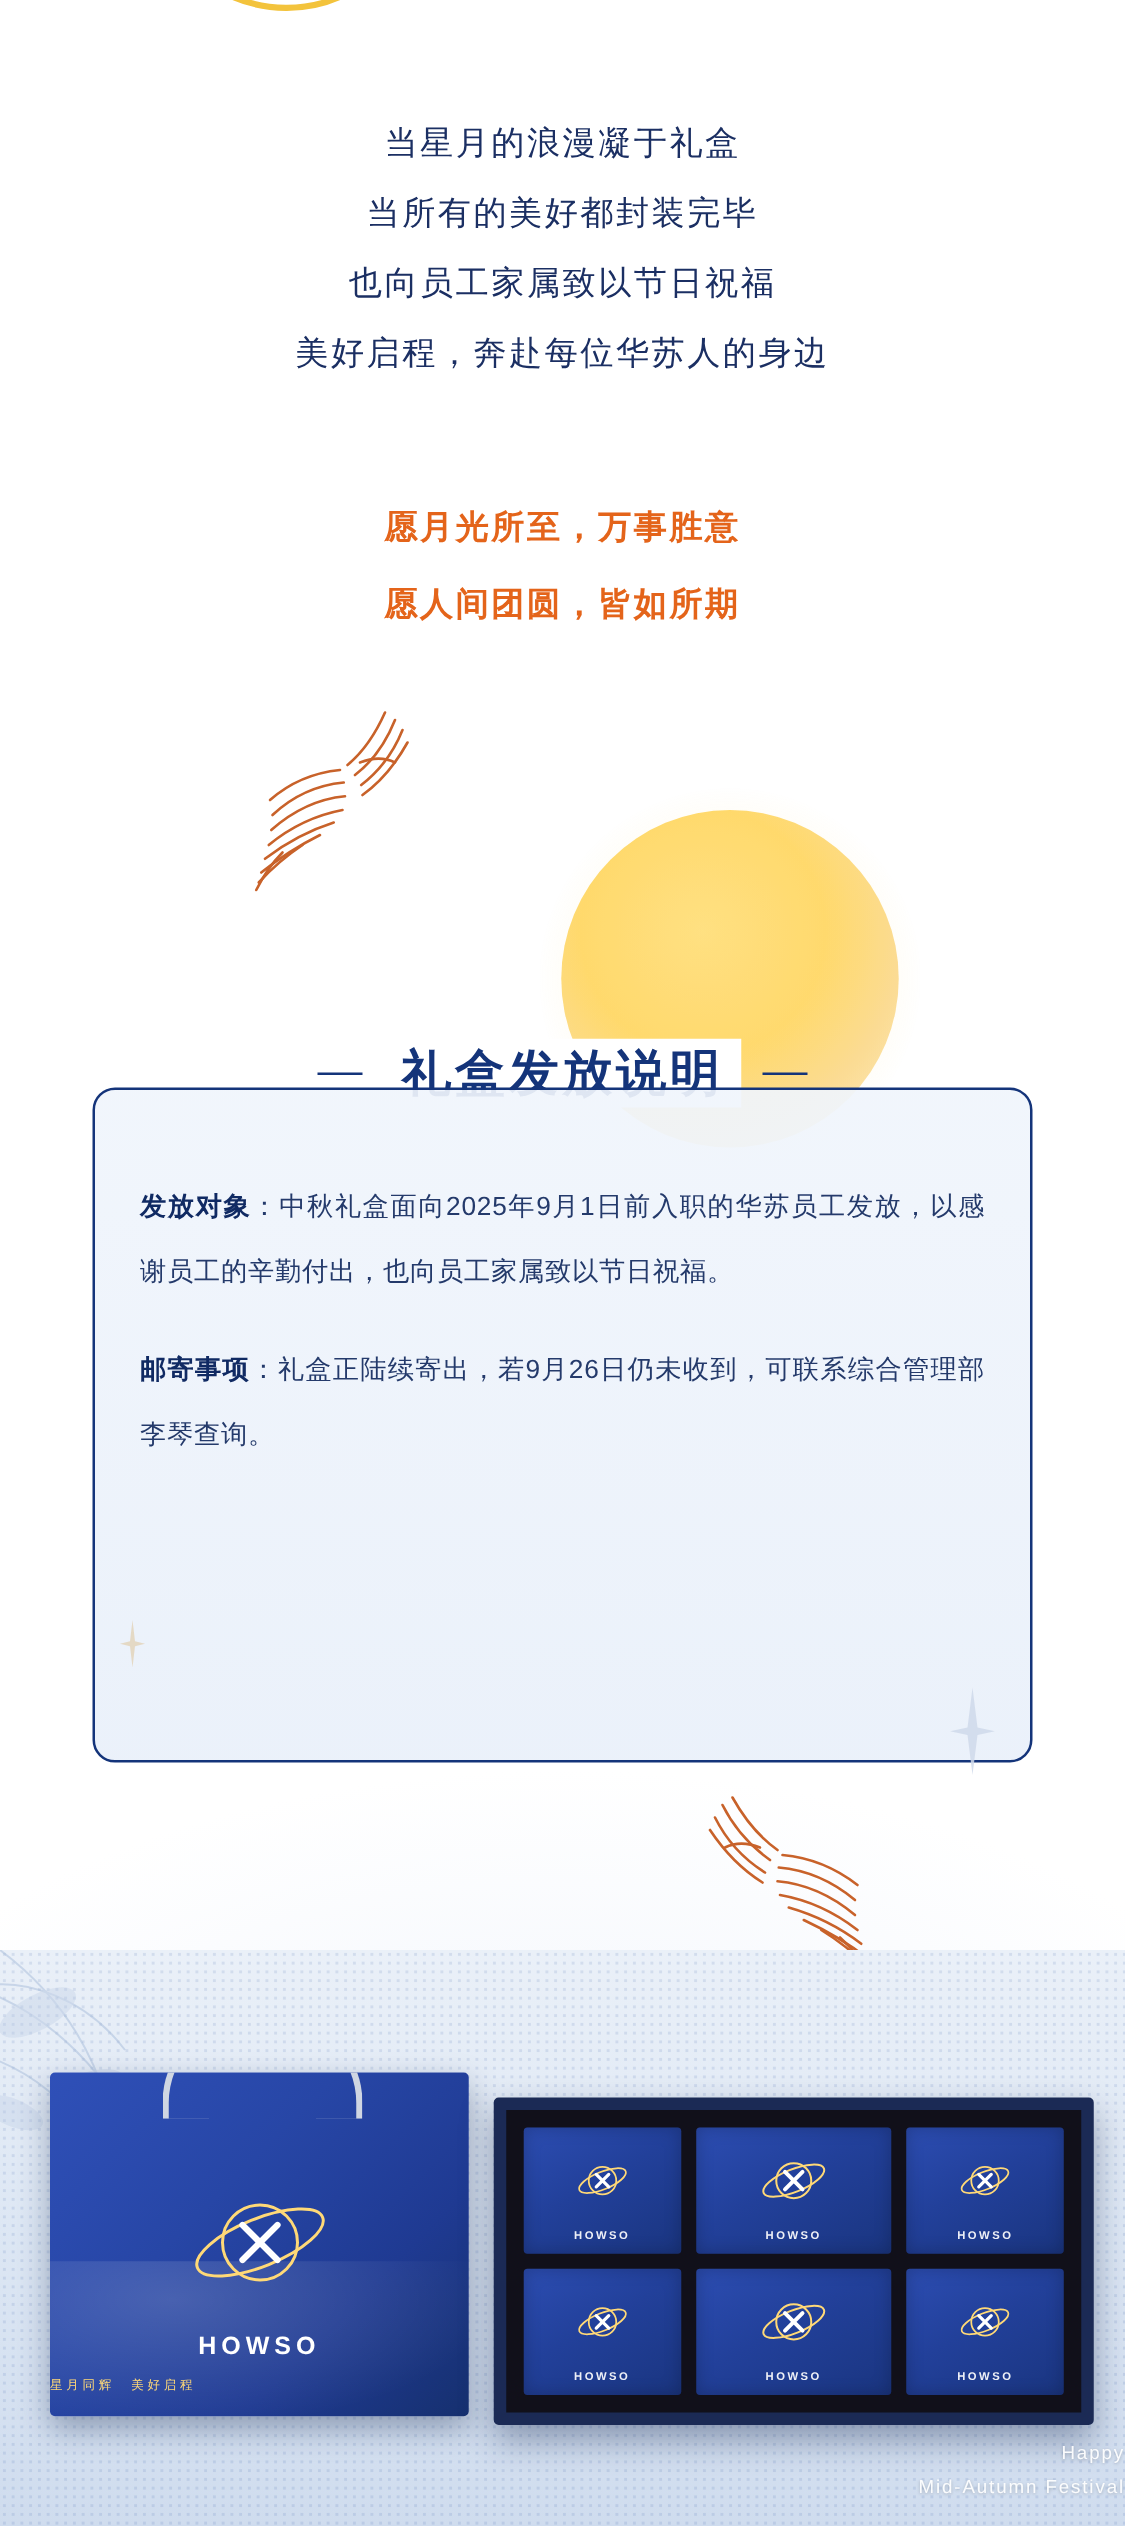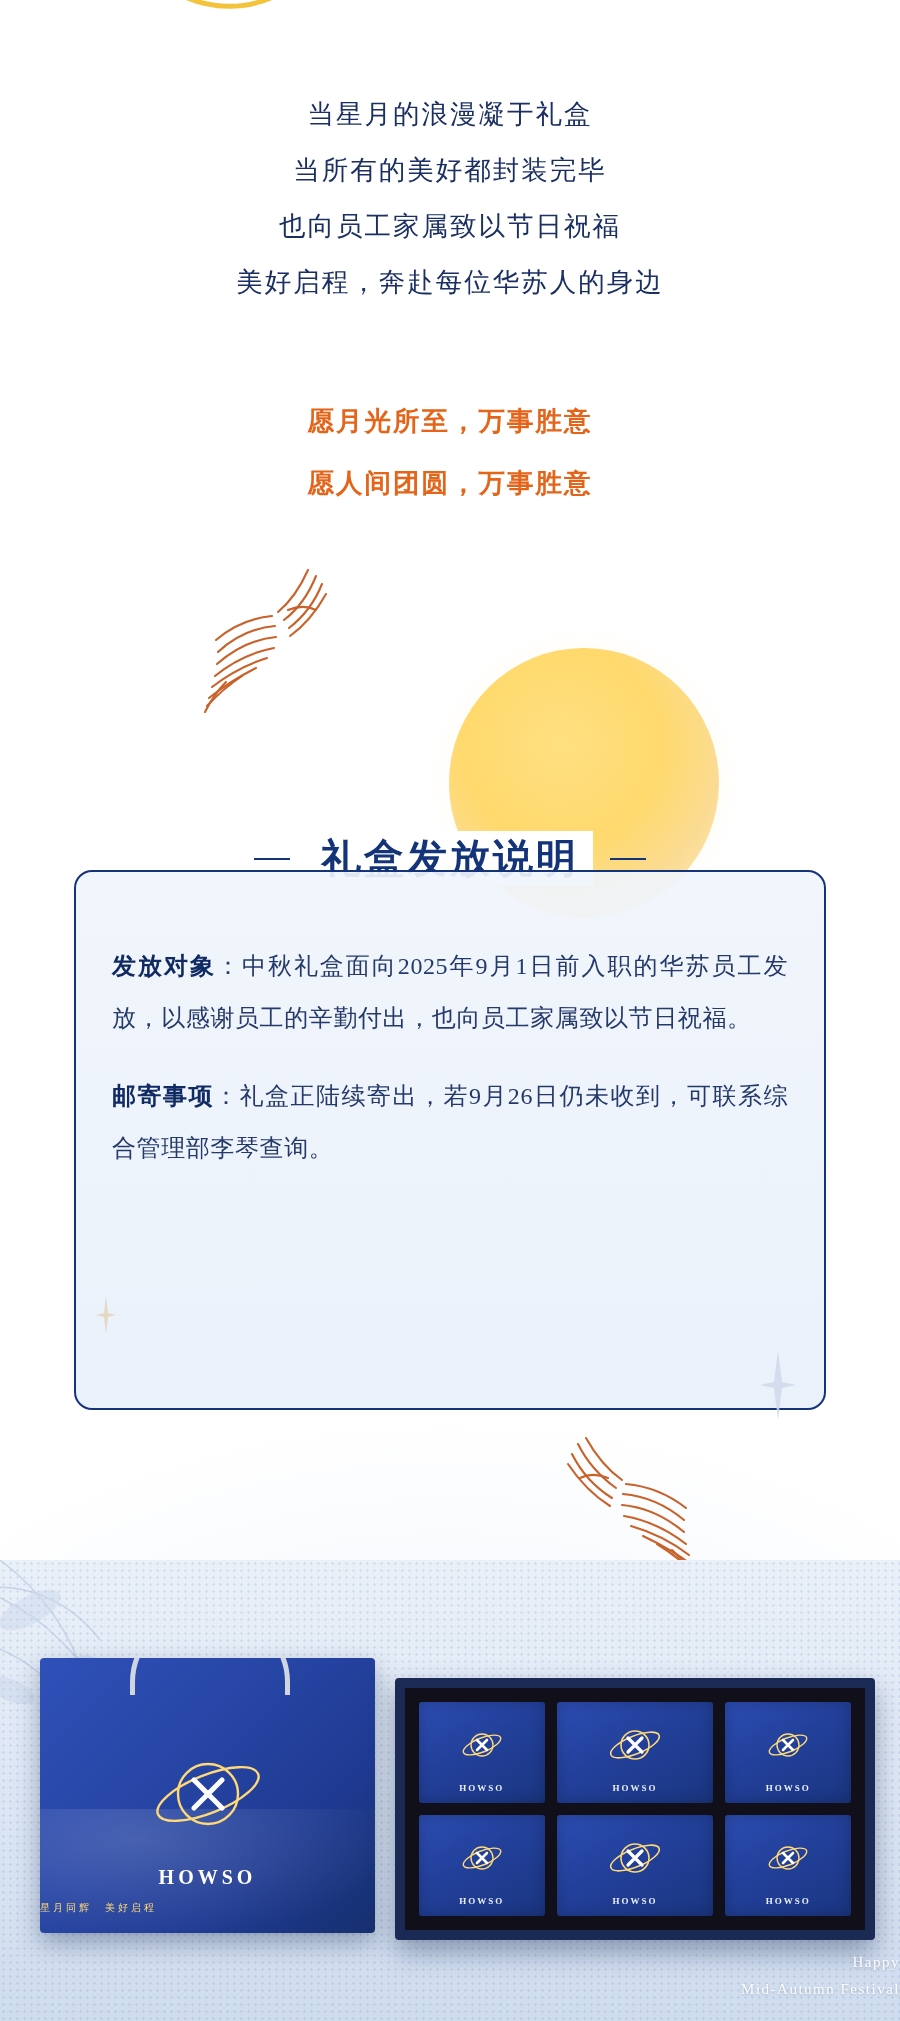--- a/index.html
+++ b/index.html
@@ -11,21 +11,20 @@
     -webkit-font-smoothing:antialiased;
   }
   .page{
     position:relative;
     width:900px;
     height:2021px;
     overflow:hidden;
     background:
       radial-gradient(ellipse 900px 520px at 50% 1780px, #eef3fb 0%, #ffffff 70%),
       linear-gradient(180deg,#ffffff 0%,#ffffff 62%,#f4f7fc 78%,#eef3fb 100%);
-    font-family: Liberation Serif, serif;
   }
 
   
   .ribbon{
     position:absolute;top:-86px;left:0;width:900px;height:120px;
     pointer-events:none;
   }
   .ribbon svg{display:block;}
 
   
@@ -91,21 +90,21 @@
     padding:0 14px;
     text-shadow:0 1px 0 #fff;
   }
   .title-rule{
     width:36px;height:2px;background:#14347a;
   }
   .card-body{
     position:absolute;left:112px;top:940px;width:676px;
   }
   .para{
-    font-size:24px;
+    font-size:21px;
     line-height:52px;
     color:#243a6b;
     margin:0 0 26px 0;
     letter-spacing:.6px;
     text-align:justify;
   }
   .label{font-weight:800;color:#102a63;}
 
   
   .sparkle{position:absolute;pointer-events:none;}
@@ -200,21 +199,21 @@
 
   <div class="poem">
     <div class="poem-line">当星月的浪漫凝于礼盒</div>
     <div class="poem-line">当所有的美好都封装完毕</div>
     <div class="poem-line">也向员工家属致以节日祝福</div>
     <div class="poem-line">美好启程，奔赴每位华苏人的身边</div>
   </div>
 
   <div class="wish">
     <div class="wish-line">愿月光所至，万事胜意</div>
-    <div class="wish-line">愿人间团圆，万事胜意</div>
+    <div class="wish-line">愿人间团圆，皆如所期</div>
   </div>
 
   <div class="moon"></div>
 
   <div class="rabbit-top">
     <svg width="230" height="160" viewBox="0 0 230 160" fill="none">
       <g stroke="#c8622a" stroke-width="2.1" stroke-linecap="round">
         <path d="M196 10 C 188 28, 178 42, 166 52"></path>
         <path d="M204 16 C 196 36, 185 50, 172 60"></path>
         <path d="M210 24 C 202 44, 190 58, 177 68"></path>

